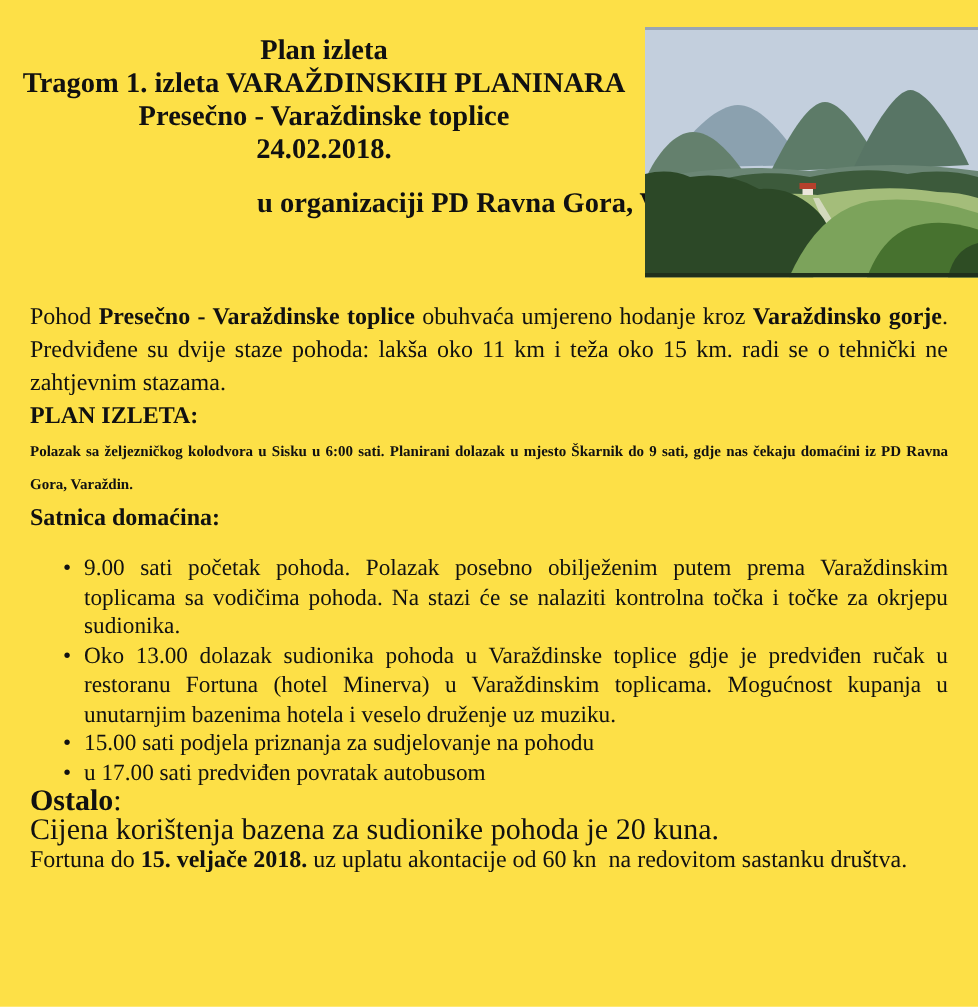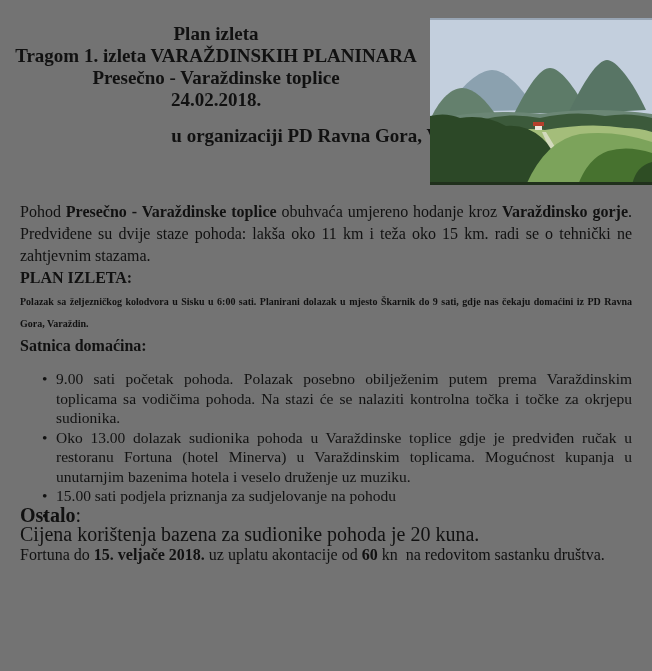--- a/index.html
+++ b/index.html
@@ -1,18 +1,18 @@
 <!DOCTYPE html>
 <html><head>
 <meta charset="utf-8">
 <style>
   * { margin: 0; padding: 0; box-sizing: border-box; }
   html, body { width: 652px; height: 671px; }
   body { background: #ffffff; color: #111111; font-family: "Liberation Serif", "DejaVu Serif", serif; }
-  .page { position: relative; width: 652px; height: 671px; overflow: hidden; background: #737373; }
+  .page { position: relative; width: 652px; height: 671px; overflow: hidden; background: #fde047; }
 
   
   .titles { width: 432px; padding-top: 23px; display: flex; flex-direction: column; align-items: center; }
   .title-line { font-weight: bold; font-size: 19px; line-height: 22px; white-space: nowrap; }
   .organizer { margin: 13px 0 0 20px; font-weight: bold; font-size: 19px; line-height: 23px; text-align: center; }
 
   
   .photo { position: absolute; left: 430px; top: 18px; width: 222px; height: 167px; }
   .photo svg { display: block; width: 100%; height: 100%; }
 
@@ -82,24 +82,25 @@
       <li>
         <span class="bullet">•</span>
         <span> Oko 13.00 dolazak sudionika pohoda u Varaždinske toplice gdje je predviđen ručak u restoranu Fortuna (hotel Minerva) u Varaždinskim toplicama. Mogućnost kupanja u unutarnjim bazenima hotela i veselo druženje uz muziku.</span>
       </li>
       <li>
         <span class="bullet">•</span>
         <span>15.00 sati podjela priznanja za sudjelovanje na pohodu</span>
       </li>
       <li>
         <span class="bullet">•</span>
+        <span>u 17.00 sati predviđen povratak autobusom</span>
       </li>
     </ul>
 
     <div class="ostalo">
       <div><span style="font-weight: bold;">Ostalo</span><span>:</span></div>
       <div>Cijena korištenja bazena za sudionike pohoda je 20 kuna.</div>
     </div>
 
-    <p class="signup"><span>Fortuna do </span><span style="font-weight: bold;">15. veljače 2018.</span><span> uz uplatu akontacije od </span><span style="font-weight: bold;">60</span><span> kn  na redovitom sastanku društva.</span></p>
+    <p class="signup"><span>Fortuna do </span><span style="font-weight: bold;">15. veljače 2018.</span><span> uz uplatu akontacije od </span><span style="font-weight: normal;">60</span><span> kn  na redovitom sastanku društva.</span></p>
   </div>
 
 </div>
 
 </body></html>

